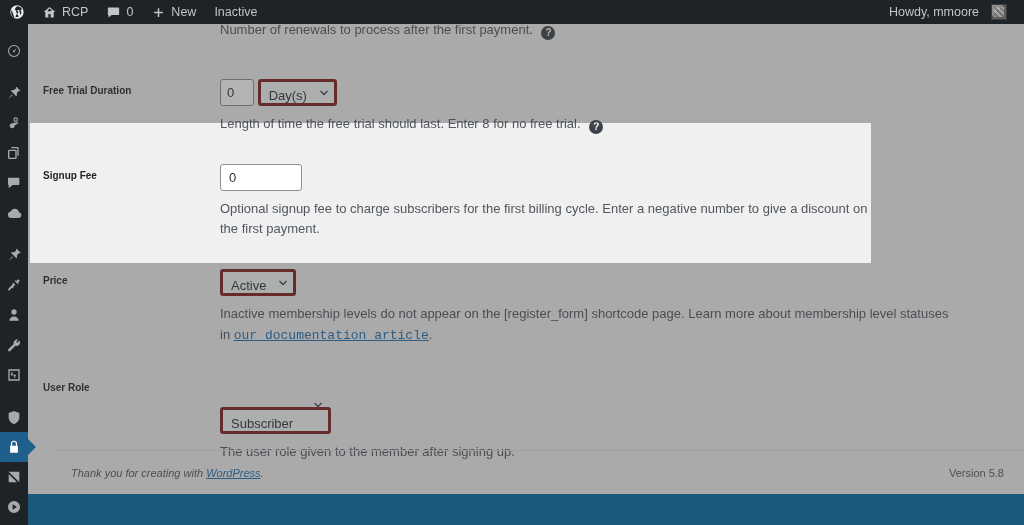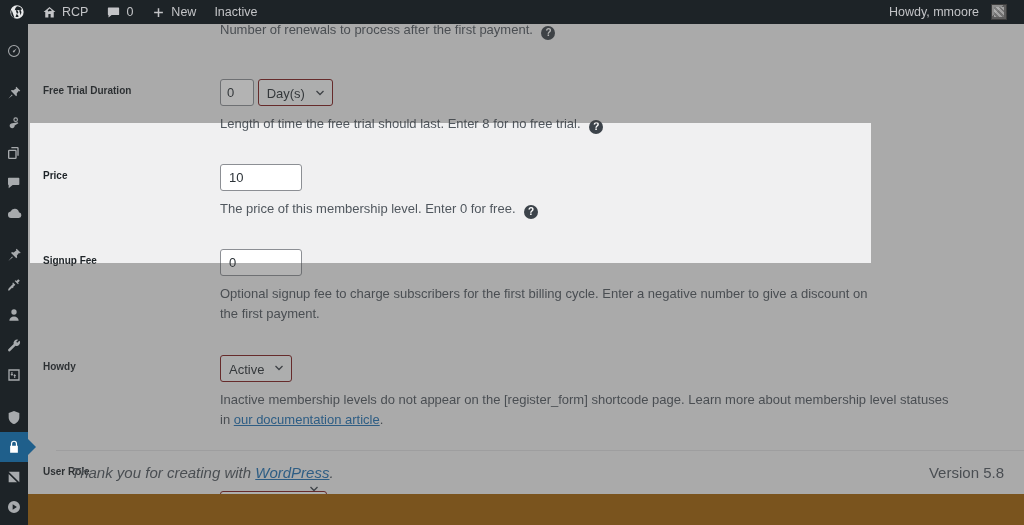--- a/index.html
+++ b/index.html
@@ -2,21 +2,21 @@
 <html><head>
 <meta charset="utf-8">
 <style>
   * { box-sizing: border-box; margin: 0; padding: 0; }
   html, body {
     width: 1024px; height: 525px;
     overflow: hidden;
     font-family: "Liberation Sans", sans-serif;
     background: #1d2327;
   }
-  #screen { position: relative; width: 1024px; height: 525px; overflow: hidden; background: #a16207; }
+  #screen { position: relative; width: 1024px; height: 525px; overflow: hidden; background: #0369a1; }
 
   
   #adminbar {
     position: absolute; top: 0; left: 0; width: 1024px; height: 24px;
     background: #1d2327; color: #e9eaeb;
     display: flex; align-items: center;
     font-size: 12.5px; z-index: 60;
   }
   .ab-left { display: flex; align-items: center; height: 24px; }
   .ab-right { margin-left: auto; display: flex; align-items: center; height: 24px; padding-right: 8px; }
@@ -73,38 +73,38 @@
     width: 192px;
     padding: 20px 10px 20px 15px;
     font-size: 10px; font-weight: bold; color: #1d2327; line-height: 1.3;
   }
   .form-table td {
     padding: 15px 10px 15px 0;
     vertical-align: top;
     font-size: 13px; color: #3c434a; line-height: 1.5;
   }
   .desc { margin-top: 8px; font-size: 13px; color: #50575e; line-height: 1.55; max-width: 640px; }
-  .desc a { color: #2271b1; text-decoration: underline; }
+  .desc a { color: #2271b1; text-decoration: underline; font-family: Liberation Mono, monospace; }
 
   input.txt, input.num {
     font-family: "Liberation Sans", sans-serif;
     font-size: 13px; color: #2c3338;
     border: 1px solid #8c8f94; border-radius: 3px;
     background: #fff; height: 27px; padding: 0 8px;
     box-shadow: 0 0 0 transparent;
   }
   input.txt { width: 82px; }
   input.num { width: 34px; padding: 0 6px; }
 
   .selwrap { position: relative; display: inline-block; vertical-align: top; }
   select.sel {
     -webkit-appearance: none; appearance: none;
     font-family: "Liberation Sans", sans-serif;
     font-size: 13px; color: #2c3338;
-    border: 1px solid #7f1d1d; border-radius: 3px;
+    border: 3px solid #7f1d1d; border-radius: 3px;
     background: #f6f7f7;
     height: 27px; line-height: 27px;
     padding: 0 26px 0 8px;
   }
   .chev {
     position: absolute; right: 7px; top: 50%; transform: translateY(-50%);
     pointer-events: none; color: #3c434a;
   }
 
   .help {
@@ -114,21 +114,21 @@
     font-size: 10px; font-weight: bold; line-height: 1;
     margin-left: 5px; vertical-align: -2px;
     font-family: "Liberation Sans", sans-serif;
   }
 
   #footer {
     position: absolute; left: 28px; right: 0; bottom: 0; height: 44px;
     border-top: 1px solid #dcdcde;
     display: flex; align-items: center;
     padding: 0 20px 0 15px;
-    font-size: 15px; color: #50575e; font-style: italic;
+    font-size: 11px; color: #50575e; font-style: italic;
     z-index: 5;
   }
   #footer a { color: #2271b1; text-decoration: underline; font-style: italic; }
   #footer .ver { margin-left: auto; font-style: normal; }
   
   .dim {
     position: absolute; background: rgba(64,64,64,0.40);
     z-index: 40; pointer-events: none;
   }
 </style>
@@ -348,43 +348,33 @@
                   </svg>
                 </span>
               </span>
               <div class="desc">
                 <span>Length of time the free trial should last. Enter 8 for no free trial.</span>
                 <span class="help">?</span>
               </div>
             </td>
           </tr>
 
-          <tr>
-            <th>Price</th>
-            <td>
-              <input class="txt" type="text" value="10" style="">
-              <div class="desc">
-                <span>The price of this membership level. Enter 0 for free.</span>
-                <span class="help">?</span>
-              </div>
-            </td>
-          </tr>
 
           <tr>
             <th>Signup Fee</th>
             <td>
               <input class="txt" type="text" value="0" style="">
               <div class="desc" style="max-width:660px;">
                 <span>Optional signup fee to charge subscribers for the first billing cycle. Enter a negative number to give a discount on the first payment.</span>
               </div>
             </td>
           </tr>
 
           <tr>
-            <th>Howdy</th>
+            <th>Price</th>
             <td>
               <span class="selwrap">
                 <select class="sel">
                   <option>Active</option>
                 </select>
                 <span class="chev">
                   <svg class="i" width="12" height="12" viewBox="0 0 24 24" fill="none" stroke="#3c434a" stroke-width="2.6">
                     <path d="M5 8l7 7 7-7"></path>
                   </svg>
                 </span>

